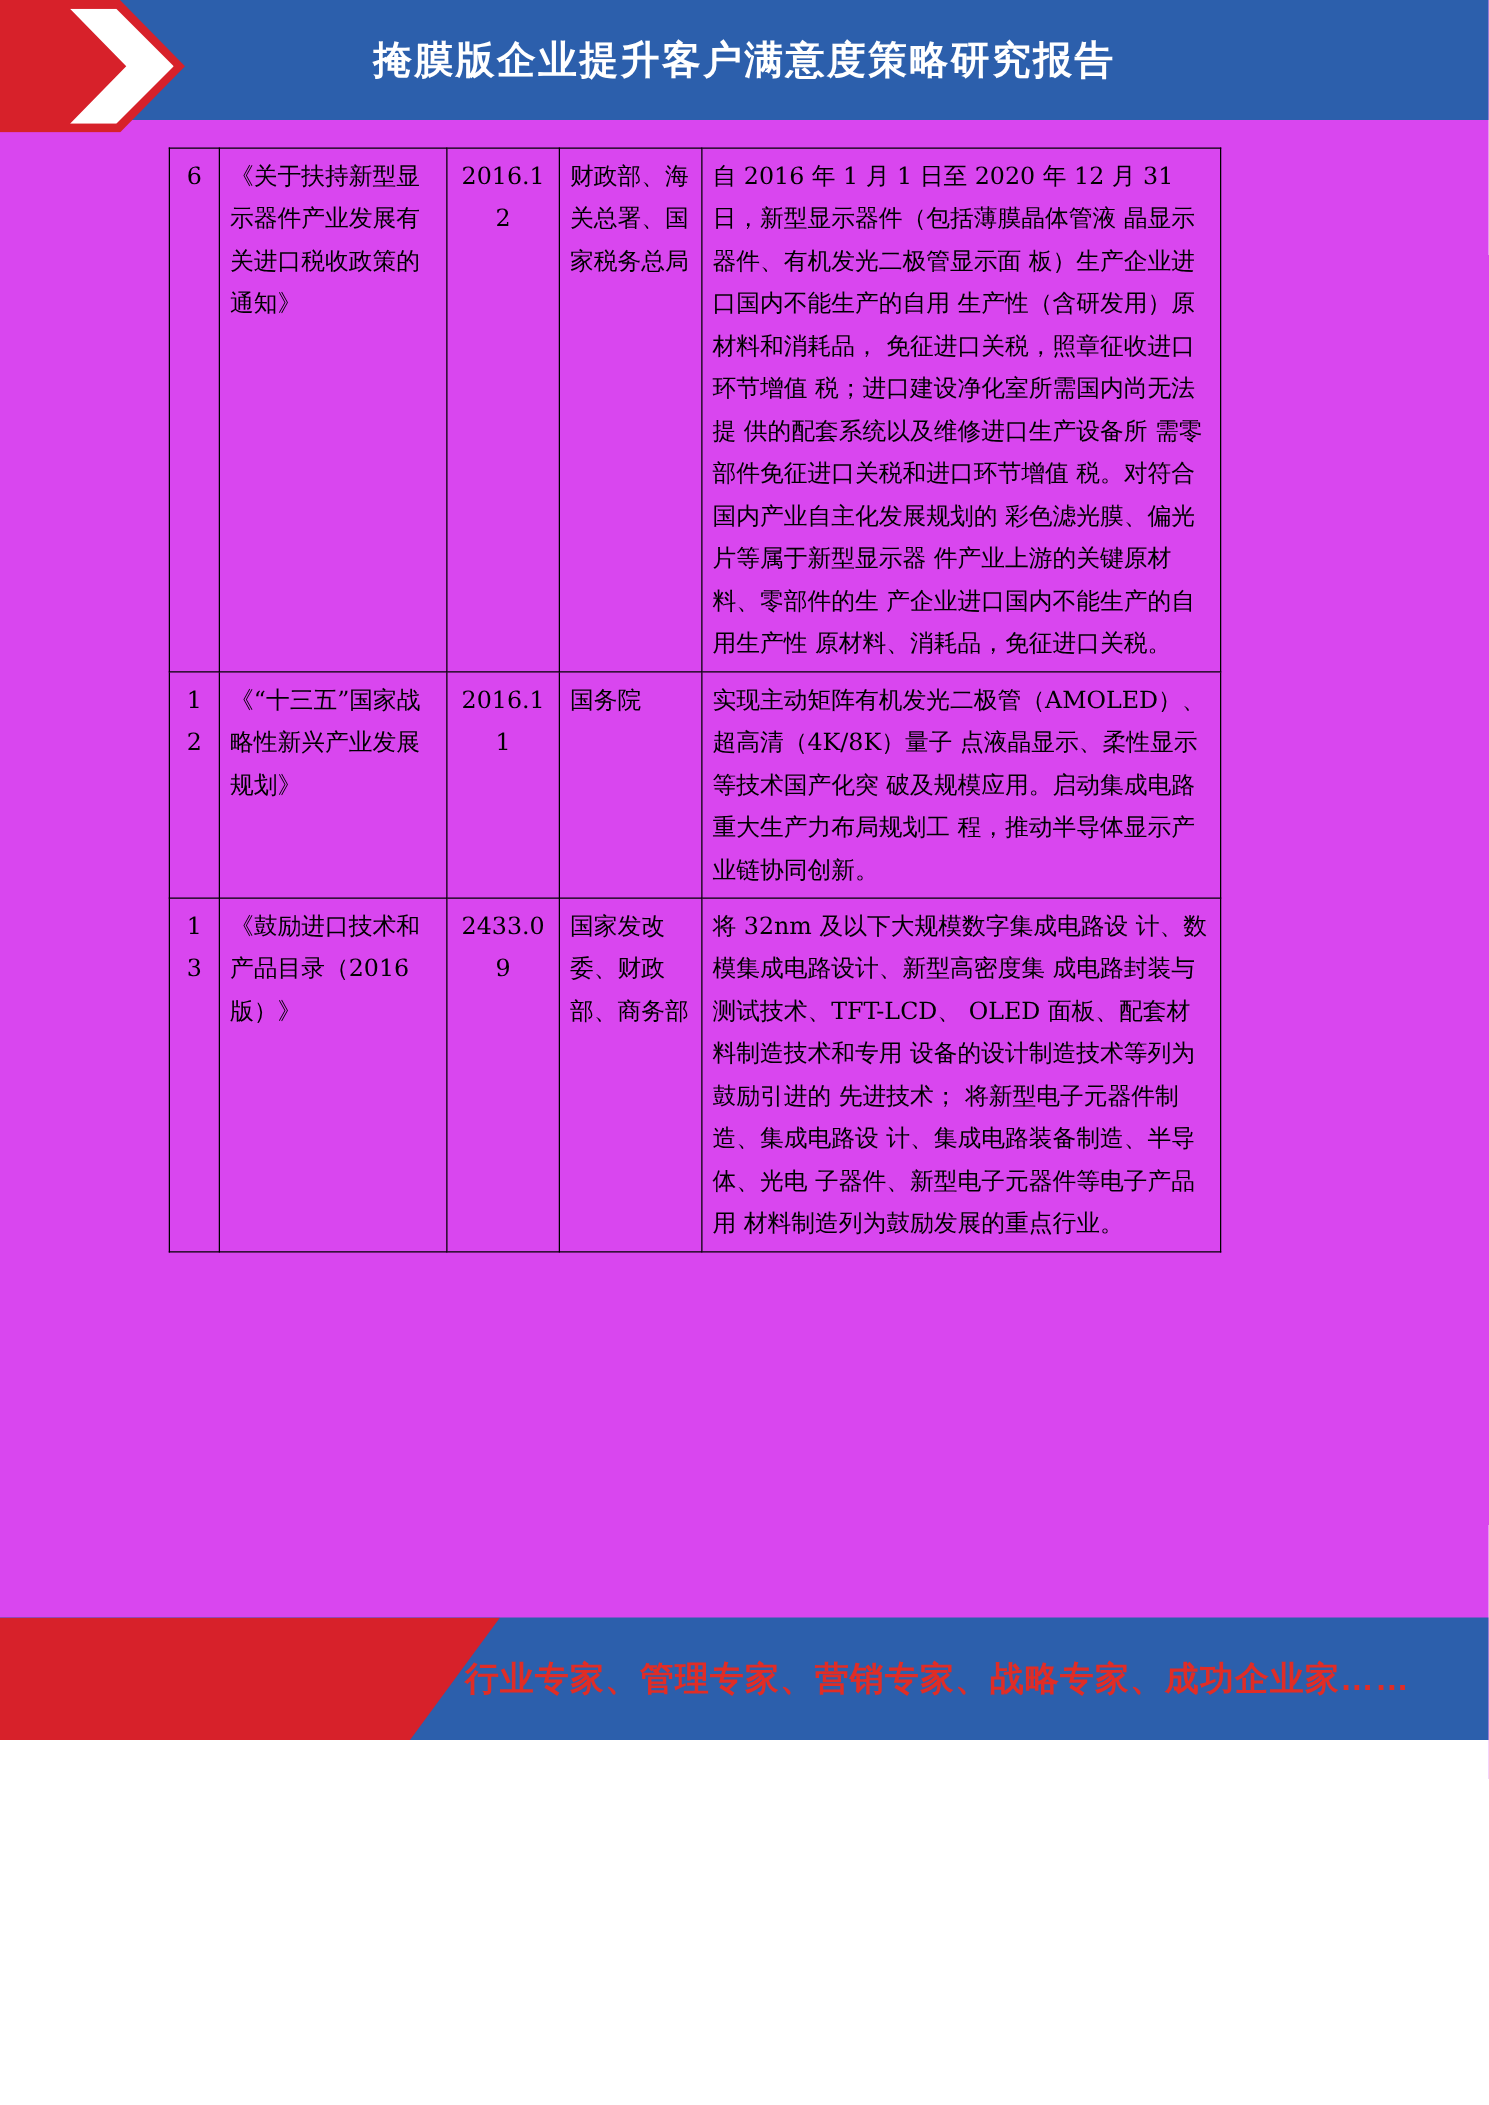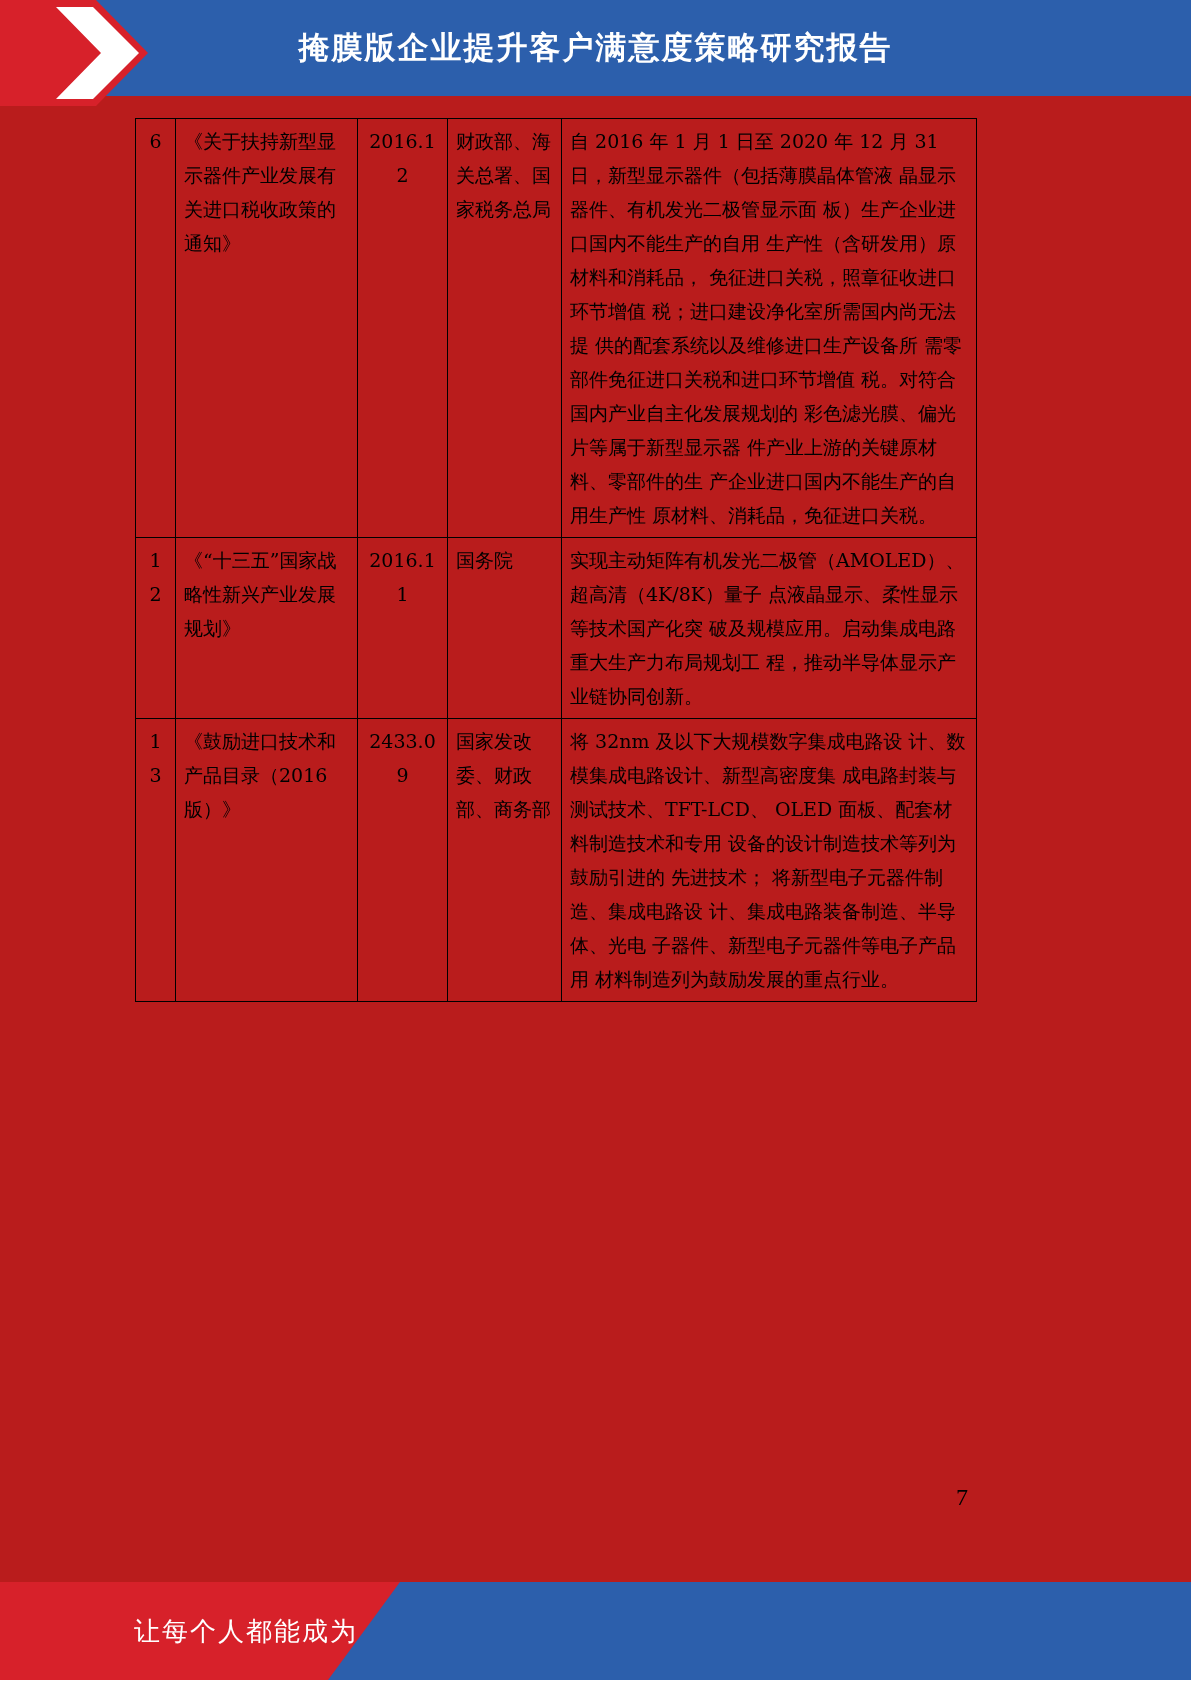--- a/index.html
+++ b/index.html
@@ -1,21 +1,21 @@
 <!DOCTYPE html>
 <html><head>
 <meta charset="utf-8">
 <style>
   * { margin: 0; padding: 0; box-sizing: border-box; }
   html, body { background: #ffffff; }
   .page {
     position: relative;
     width: 1191px;
-    height: 1680px;
-    background: #b91c1c;
+    height: 1392px;
+    background: #d946ef;
     overflow: hidden;
     font-family: "DejaVu Serif", "Liberation Serif", serif;
     color: #000;
   }
 
   
   .banner {
     position: absolute;
     top: 0; left: 0;
     width: 100%;
@@ -176,16 +176,16 @@
           <td class="c-cont">将 32nm 及以下大规模数字集成电路设 计、数模集成电路设计、新型高密度集 成电路封装与测试技术、TFT-LCD、 OLED 面板、配套材料制造技术和专用 设备的设计制造技术等列为鼓励引进的 先进技术；  将新型电子元器件制造、集成电路设 计、集成电路装备制造、半导体、光电 子器件、新型电子元器件等电子产品用 材料制造列为鼓励发展的重点行业。</td>
         </tr>
       </tbody>
     </table>
   </div>
 
   <div class="page-num">7</div>
 
   <footer class="footer">
     <div class="footer-red"></div>
-    <div class="footer-left-text">让每个人都能成为</div>
+    <div class="footer-right-text">行业专家、管理专家、营销专家、战略专家、成功企业家……</div>
   </footer>
 
 </div>
 
 </body></html>

